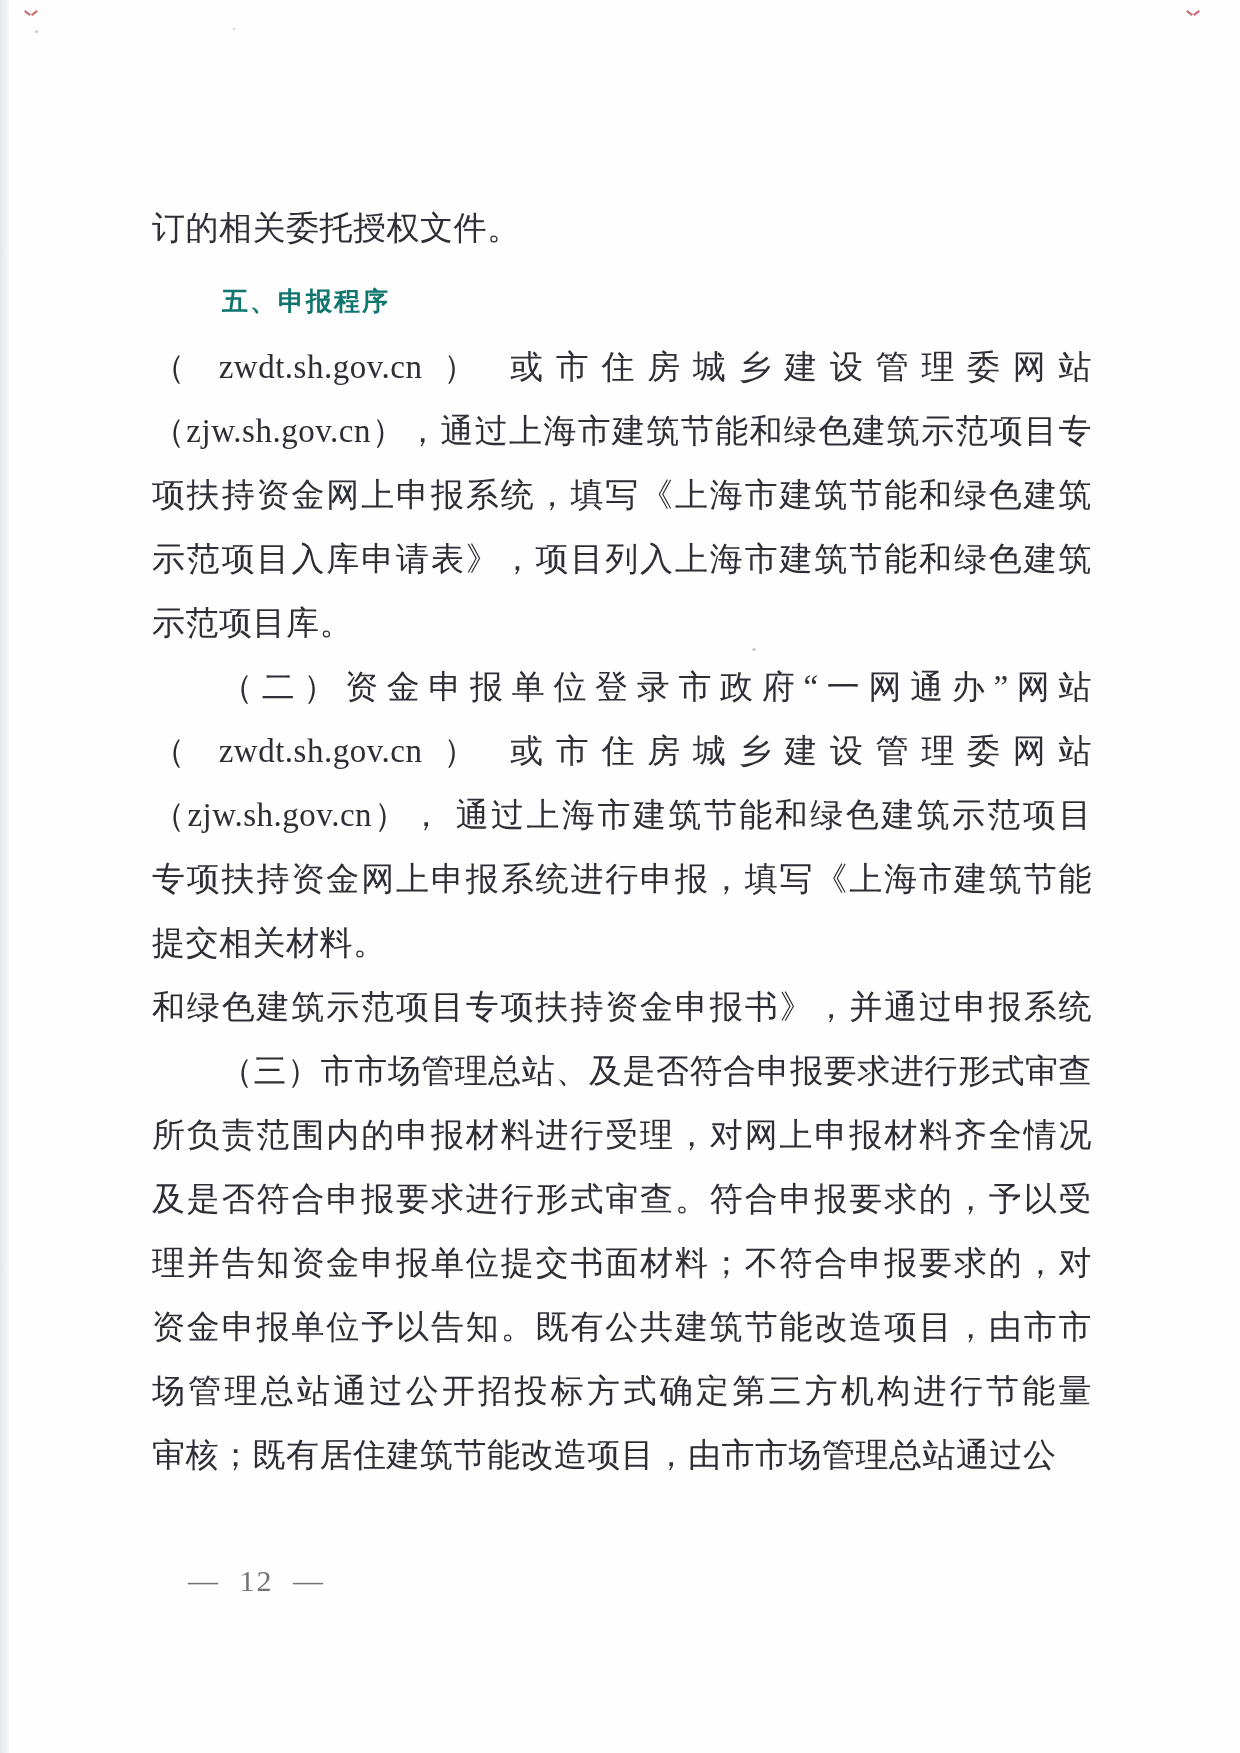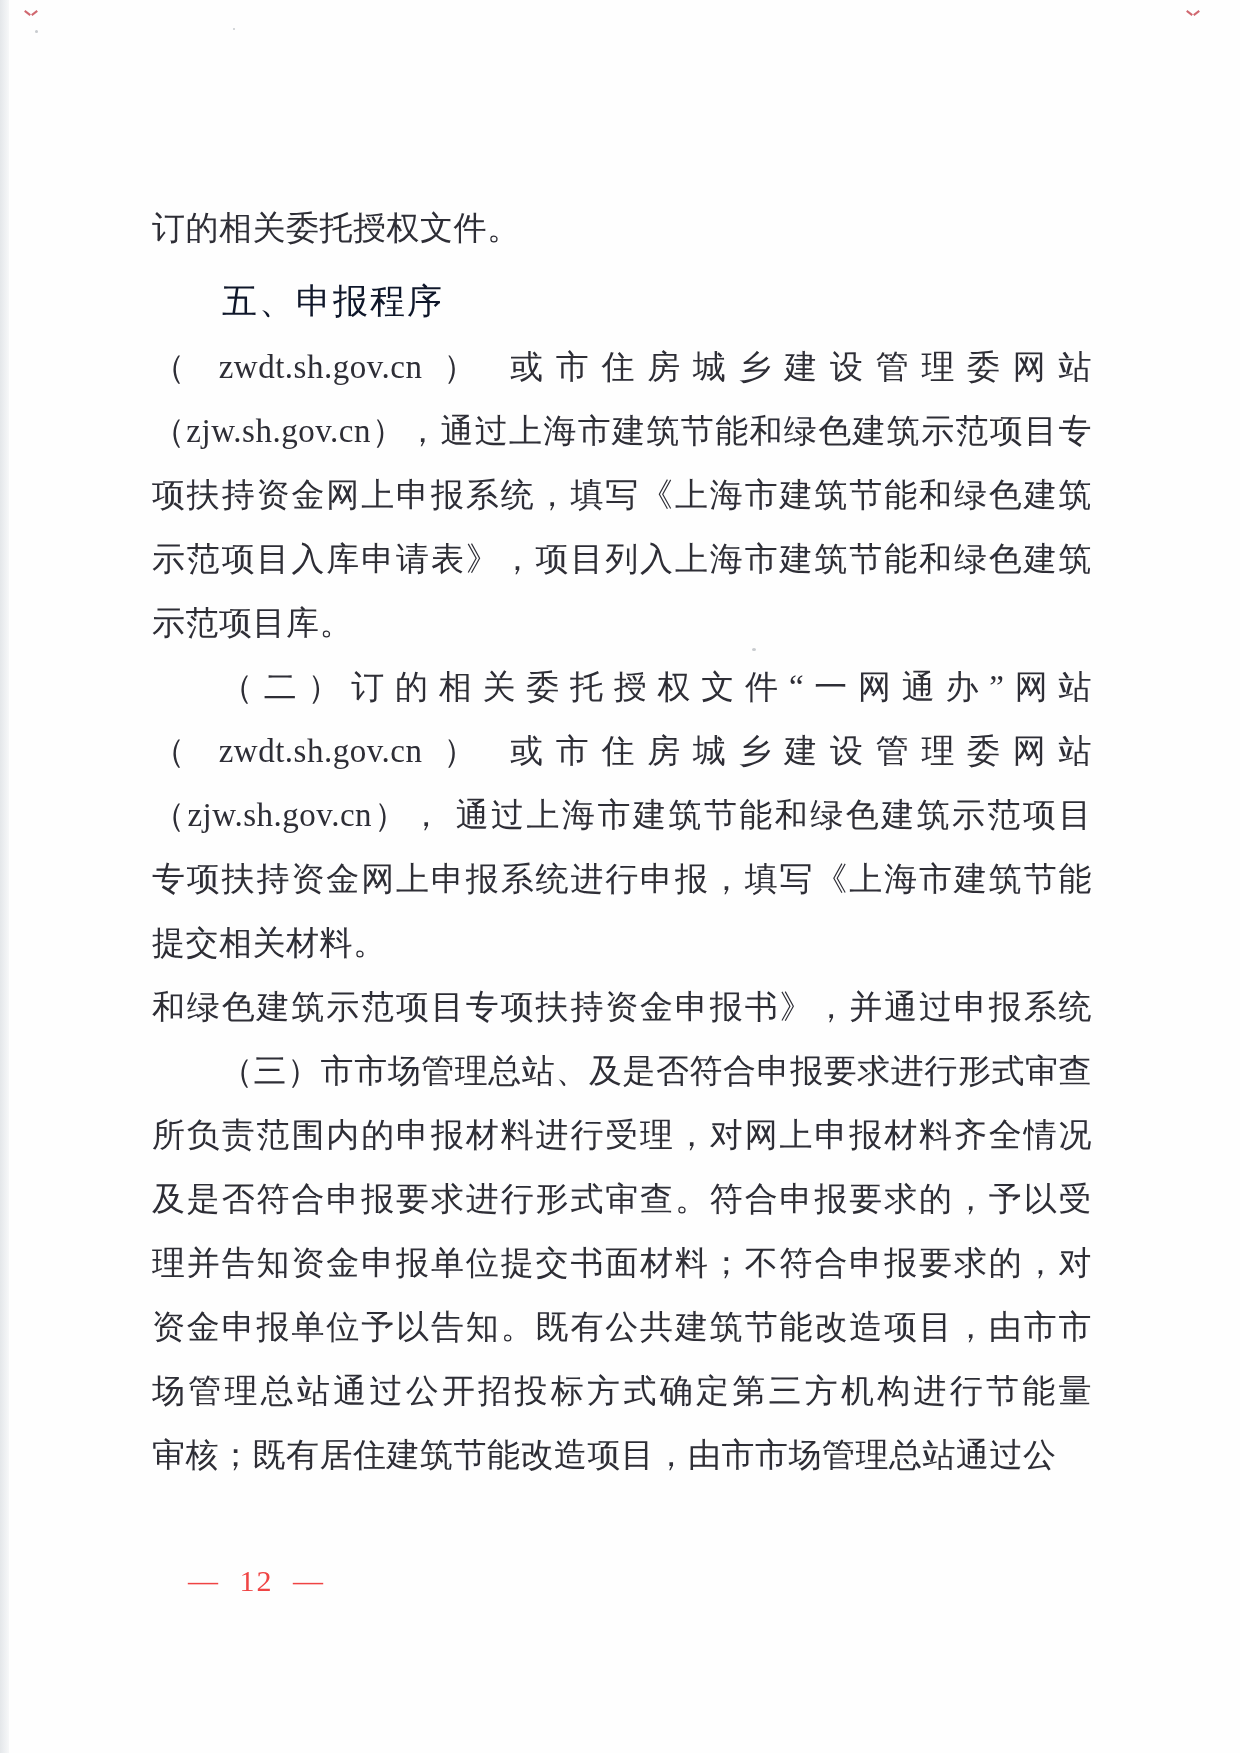--- a/index.html
+++ b/index.html
@@ -58,38 +58,38 @@
     letter-spacing: 0.5px;
   }
   .jline {
     text-align: justify;
     text-align-last: justify;
     text-justify: inter-character;
     white-space: normal;
   }
   .indent { text-indent: 68px; }
   .heading {
-    font-size: 35px;
-    font-weight: normal;
-    color: #0f172a;
+    font-size: 26px;
+    font-weight: bold;
+    color: #0f766e;
     padding-left: 70px;
     margin-top: 10px;
     letter-spacing: 2px;
   }
   .para { margin-top: 0; }
   .para:first-of-type { margin-top: 1px; }
 
   .footer {
     position: absolute;
     left: 188px;
     top: 1564px;
     font-size: 30px;
     letter-spacing: 2px;
     word-spacing: 10px;
-    color: #ef4444;
+    color: #737373;
   }
 </style>
 </head>
 <body>
 
 <div class="page">
 
   <div class="scan-edge"></div>
 
   <div class="red-mark" style="left:24px; top:8px;">
@@ -111,21 +111,21 @@
 
     <div>
         <div class="para">
           <div class="line jline">（ zwdt.sh.gov.cn ） 或市住房城乡建设管理委网站</div>
           <div class="line jline">（zjw.sh.gov.cn），通过上海市建筑节能和绿色建筑示范项目专</div>
           <div class="line jline">项扶持资金网上申报系统，填写《上海市建筑节能和绿色建筑</div>
           <div class="line jline">示范项目入库申请表》，项目列入上海市建筑节能和绿色建筑</div>
           <div class="line">示范项目库。</div>
         </div>
         <div class="para">
-          <div class="line jline indent">（二）订的相关委托授权文件“一网通办”网站</div>
+          <div class="line jline indent">（二）资金申报单位登录市政府“一网通办”网站</div>
           <div class="line jline">（ zwdt.sh.gov.cn ） 或市住房城乡建设管理委网站</div>
           <div class="line jline">（zjw.sh.gov.cn）， 通过上海市建筑节能和绿色建筑示范项目</div>
           <div class="line jline">专项扶持资金网上申报系统进行申报，填写《上海市建筑节能</div>
           <div class="line">提交相关材料。</div>
           <div class="line jline">和绿色建筑示范项目专项扶持资金申报书》，并通过申报系统</div>
         </div>
         <div class="para">
           <div class="line jline indent">（三）市市场管理总站、及是否符合申报要求进行形式审查</div>
           <div class="line jline">所负责范围内的申报材料进行受理，对网上申报材料齐全情况</div>
           <div class="line jline">及是否符合申报要求进行形式审查。符合申报要求的，予以受</div>

